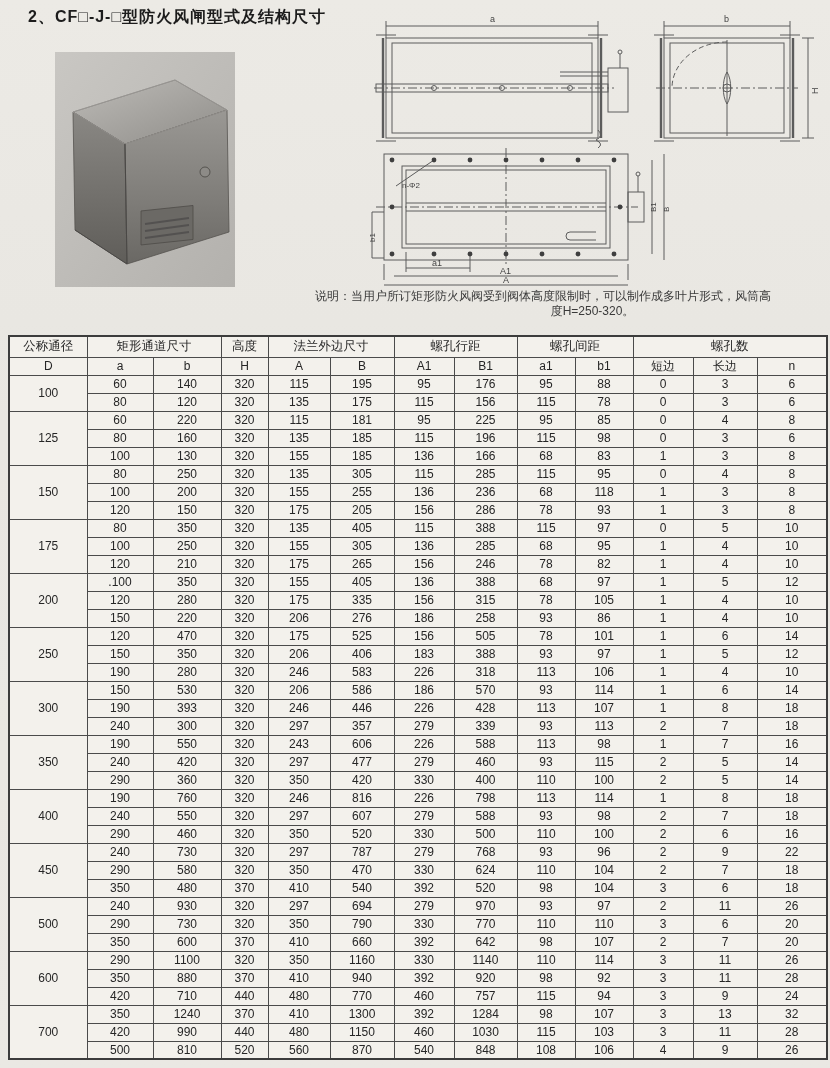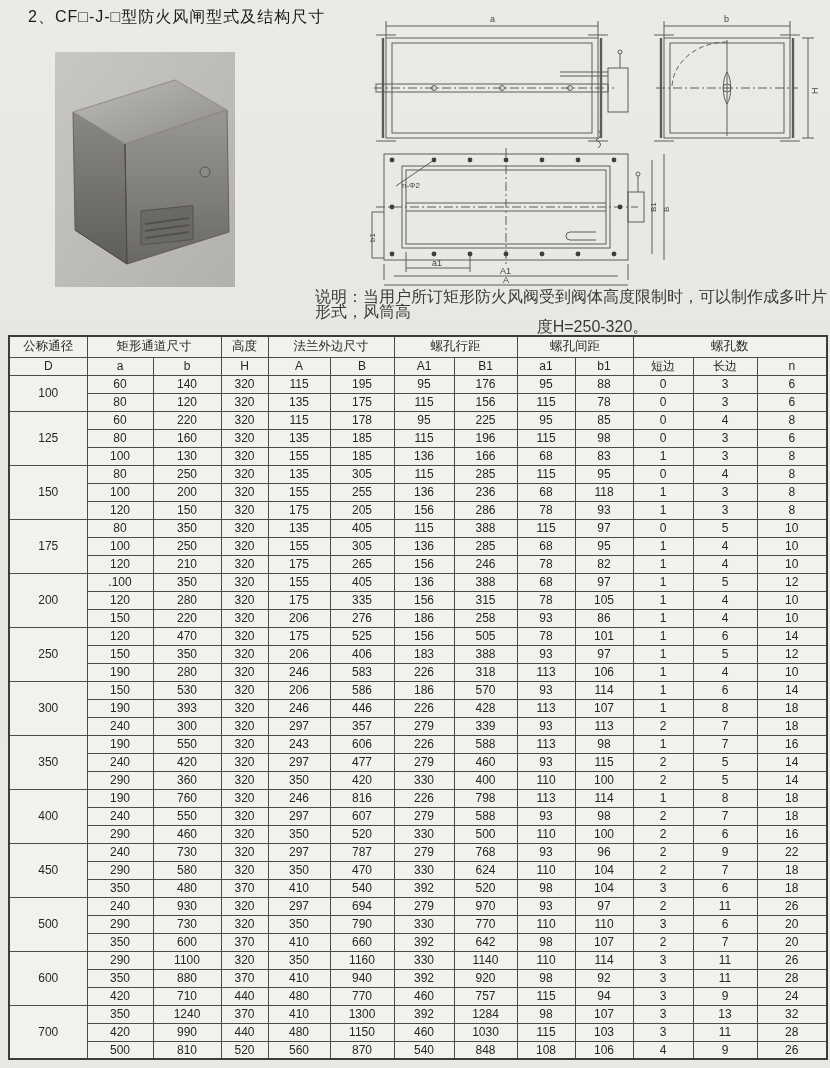--- a/index.html
+++ b/index.html
@@ -9,34 +9,34 @@
     background:#e9e7e2;
     color:#2b2b2b;
     position:relative;
     width:830px; height:1068px;
     overflow:hidden;
   }
   #page { position:absolute; inset:0; background:linear-gradient(180deg,#eceae5 0%,#e8e6e1 40%,#eae8e3 100%); }
 
   .title {
     position:absolute; left:28px; top:7px;
-    font-size:16px; font-weight:normal; color:#1c1c1c;
+    font-size:16px; font-weight:bold; color:#1c1c1c;
     letter-spacing:1px;
   }
 
   .photo-wrap { position:absolute; left:55px; top:52px; width:180px; height:235px; }
 
   .drawing { position:absolute; }
   .dw-side { left:374px; top:12px; width:256px; height:136px; }
   .dw-end  { left:642px; top:12px; width:186px; height:136px; }
   .dw-face { left:370px; top:146px; width:300px; height:142px; }
 
   .note {
     position:absolute; left:315px; top:289px; width:512px;
-    font-size:16px; line-height:15px; color:#3a3a3a;
+    font-size:12px; line-height:15px; color:#3a3a3a;
   }
   .note .line2 { margin-left:43px;text-align:center; }
 
   .tbl-wrap { position:absolute; left:8px; top:335px; width:818px; }
   table.dims {
     border-collapse:collapse; width:818px; table-layout:fixed;
     background:#f3f1ec;
     font-size:12px; color:#262626;
   }
   table.dims th, table.dims td {
@@ -295,21 +295,21 @@
             <td>0</td>
             <td>3</td>
             <td>6</td>
           </tr>
           <tr>
             <td rowspan="3" class="dcol">125</td>
             <td>60</td>
             <td>220</td>
             <td>320</td>
             <td>115</td>
-            <td>178</td>
+            <td>181</td>
             <td>95</td>
             <td>225</td>
             <td>95</td>
             <td>85</td>
             <td>0</td>
             <td>4</td>
             <td>8</td>
           </tr>
           <tr>
             <td>80</td>

